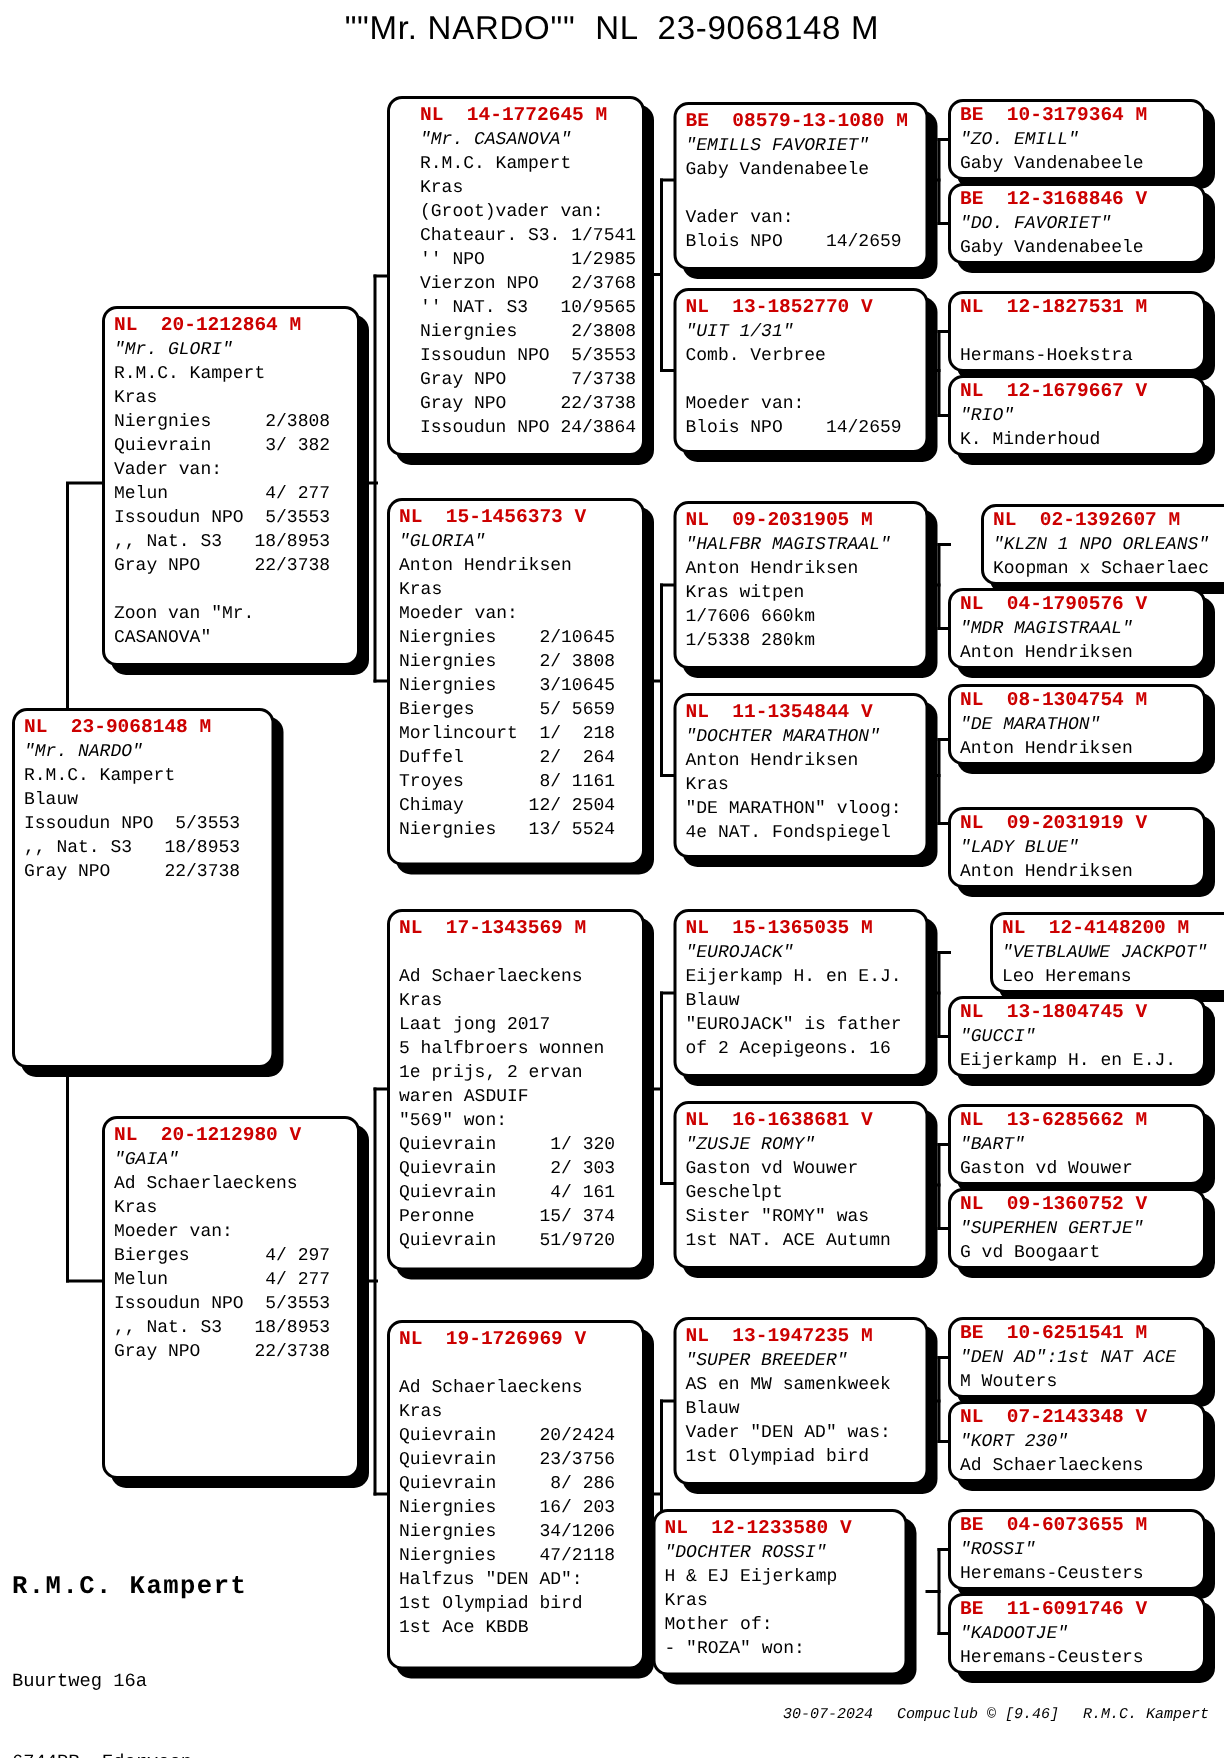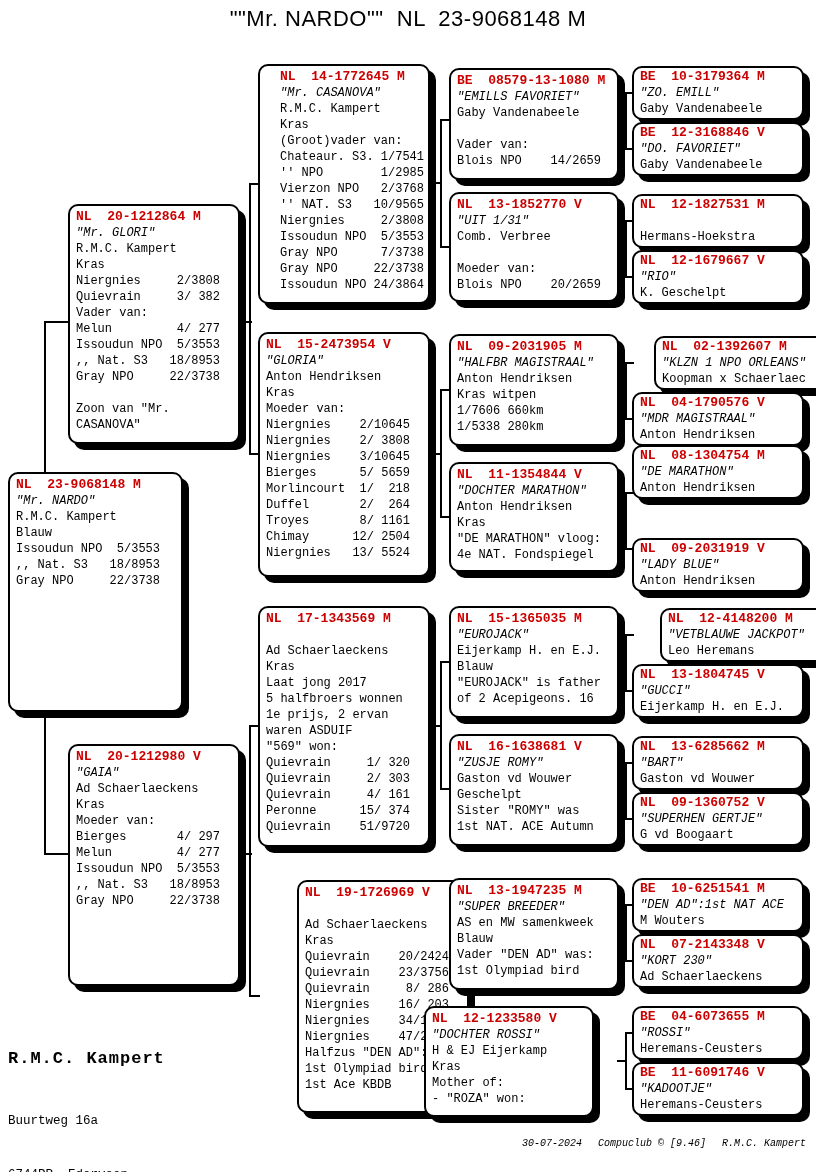--- a/index.html
+++ b/index.html
@@ -144,21 +144,21 @@
 '' NPO        1/2985
 Vierzon NPO   2/3768
 '' NAT. S3   10/9565
 Niergnies     2/3808
 Issoudun NPO  5/3553
 Gray NPO      7/3738
 Gray NPO     22/3738
 Issoudun NPO 24/3864</div>
     </div>
     <div class="pbox" style="left: 258px; top: 332px; width: 172px; height: 245px;">
-      <div class="ring">NL  15-2473954 V</div>
+      <div class="ring">NL  15-1456373 V</div>
       <div class="pname">"GLORIA"</div>
       <div class="plines">Anton Hendriksen
 Kras
 Moeder van:
 Niergnies    2/10645
 Niergnies    2/ 3808
 Niergnies    3/10645
 Bierges      5/ 5659
 Morlincourt  1/  218
 Duffel       2/  264
@@ -175,21 +175,21 @@
 5 halfbroers wonnen
 1e prijs, 2 ervan
 waren ASDUIF
 "569" won:
 Quievrain     1/ 320
 Quievrain     2/ 303
 Quievrain     4/ 161
 Peronne      15/ 374
 Quievrain    51/9720</div>
     </div>
-    <div class="pbox" style="left: 258px; top: 880px; width: 172px; height: 233px; margin-left: 39px;">
+    <div class="pbox" style="left: 258px; top: 880px; width: 172px; height: 233px;">
       <div class="ring">NL  19-1726969 V</div>
       <div class="pname"></div>
       <div class="plines">Ad Schaerlaeckens
 Kras
 Quievrain    20/2424
 Quievrain    23/3756
 Quievrain     8/ 286
 Niergnies    16/ 203
 Niergnies    34/1206
 Niergnies    47/2118
@@ -204,21 +204,21 @@
 
 Vader van:
 Blois NPO    14/2659</div>
     </div>
     <div class="pbox" style="left: 449px; top: 192px; width: 170px; height: 110px;">
       <div class="ring">NL  13-1852770 V</div>
       <div class="pname">"UIT 1/31"</div>
       <div class="plines">Comb. Verbree
 
 Moeder van:
-Blois NPO    20/2659</div>
+Blois NPO    14/2659</div>
     </div>
     <div class="pbox" style="left: 449px; top: 334px; width: 170px; height: 112px;">
       <div class="ring">NL  09-2031905 M</div>
       <div class="pname">"HALFBR MAGISTRAAL"</div>
       <div class="plines">Anton Hendriksen
 Kras witpen
 1/7606 660km
 1/5338 280km</div>
     </div>
     <div class="pbox" style="left: 449px; top: 462px; width: 170px; height: 110px;">
@@ -246,21 +246,21 @@
 1st NAT. ACE Autumn</div>
     </div>
     <div class="pbox" style="left: 449px; top: 878px; width: 170px; height: 112px;">
       <div class="ring">NL  13-1947235 M</div>
       <div class="pname">"SUPER BREEDER"</div>
       <div class="plines">AS en MW samenkweek
 Blauw
 Vader "DEN AD" was:
 1st Olympiad bird</div>
     </div>
-    <div class="pbox" style="left: 424px; top: 1006px; width: 170px; height: 111px;">
+    <div class="pbox" style="left: 435px; top: 1006px; width: 170px; height: 111px;">
       <div class="ring">NL  12-1233580 V</div>
       <div class="pname">"DOCHTER ROSSI"</div>
       <div class="plines">H &amp; EJ Eijerkamp
 Kras
 Mother of:
 - "ROZA" won:</div>
     </div>
     <div class="pbox small" style="left: 632px; top: 66px; width: 172px; height: 54px;">
       <div class="ring">BE  10-3179364 M</div>
       <div class="pname">"ZO. EMILL"</div>
@@ -272,33 +272,33 @@
       <div class="plines">Gaby Vandenabeele</div>
     </div>
     <div class="pbox small" style="left: 632px; top: 194px; width: 172px; height: 54px;">
       <div class="ring">NL  12-1827531 M</div>
       <div class="pname"></div>
       <div class="plines">Hermans-Hoekstra</div>
     </div>
     <div class="pbox small" style="left: 632px; top: 250px; width: 172px; height: 54px;">
       <div class="ring">NL  12-1679667 V</div>
       <div class="pname">"RIO"</div>
-      <div class="plines">K. Geschelpt</div>
+      <div class="plines">K. Minderhoud</div>
     </div>
     <div class="pbox small" style="left: 654px; top: 336px; width: 172px; height: 54px;">
       <div class="ring">NL  02-1392607 M</div>
       <div class="pname">"KLZN 1 NPO ORLEANS"</div>
       <div class="plines">Koopman x Schaerlaec</div>
     </div>
     <div class="pbox small" style="left: 632px; top: 392px; width: 172px; height: 54px;">
       <div class="ring">NL  04-1790576 V</div>
       <div class="pname">"MDR MAGISTRAAL"</div>
       <div class="plines">Anton Hendriksen</div>
     </div>
-    <div class="pbox small" style="left: 632px; top: 445px; width: 172px; height: 54px; font-family: Liberation Mono, monospace;">
+    <div class="pbox small" style="left: 632px; top: 456px; width: 172px; height: 54px; font-family: Liberation Mono, monospace;">
       <div class="ring">NL  08-1304754 M</div>
       <div class="pname">"DE MARATHON"</div>
       <div class="plines">Anton Hendriksen</div>
     </div>
     <div class="pbox small" style="left: 632px; top: 522px; width: 172px; height: 54px; margin-top: 16px;">
       <div class="ring">NL  09-2031919 V</div>
       <div class="pname">"LADY BLUE"</div>
       <div class="plines">Anton Hendriksen</div>
     </div>
     <div class="pbox small" style="left: 660px; top: 608px; width: 172px; height: 54px;">

